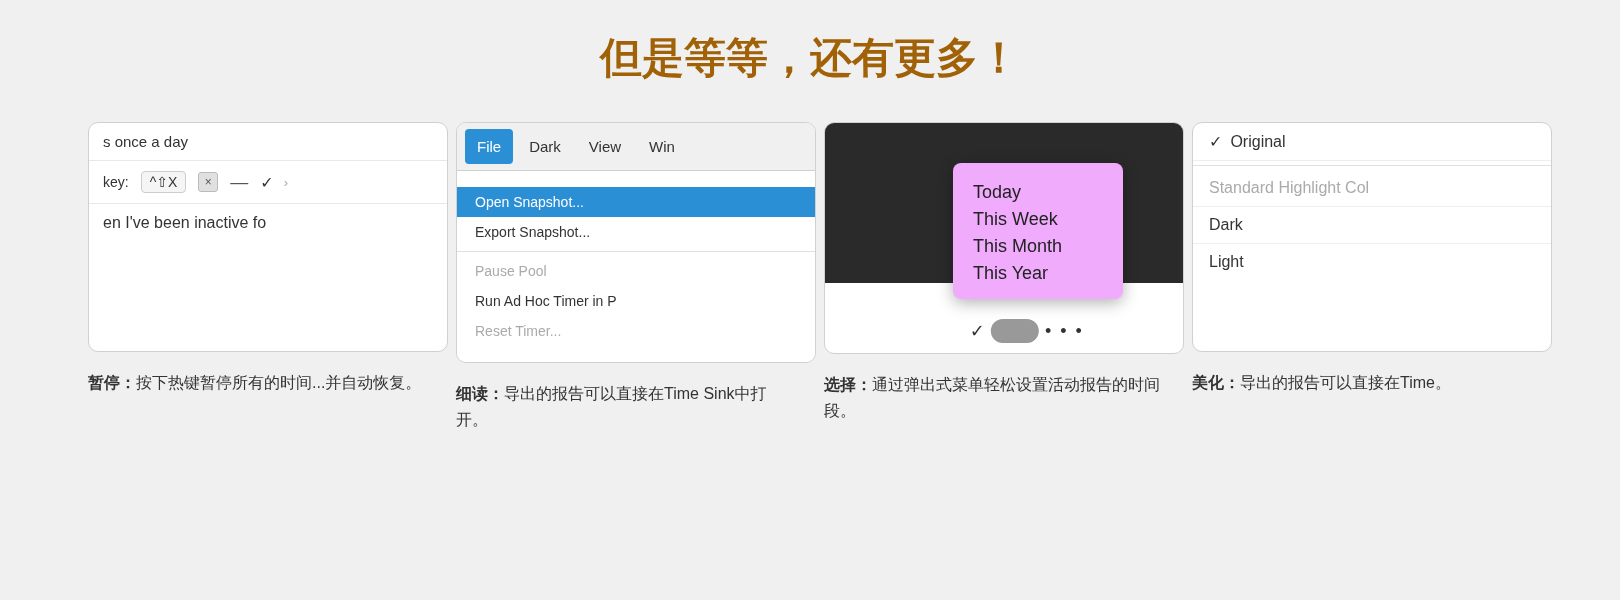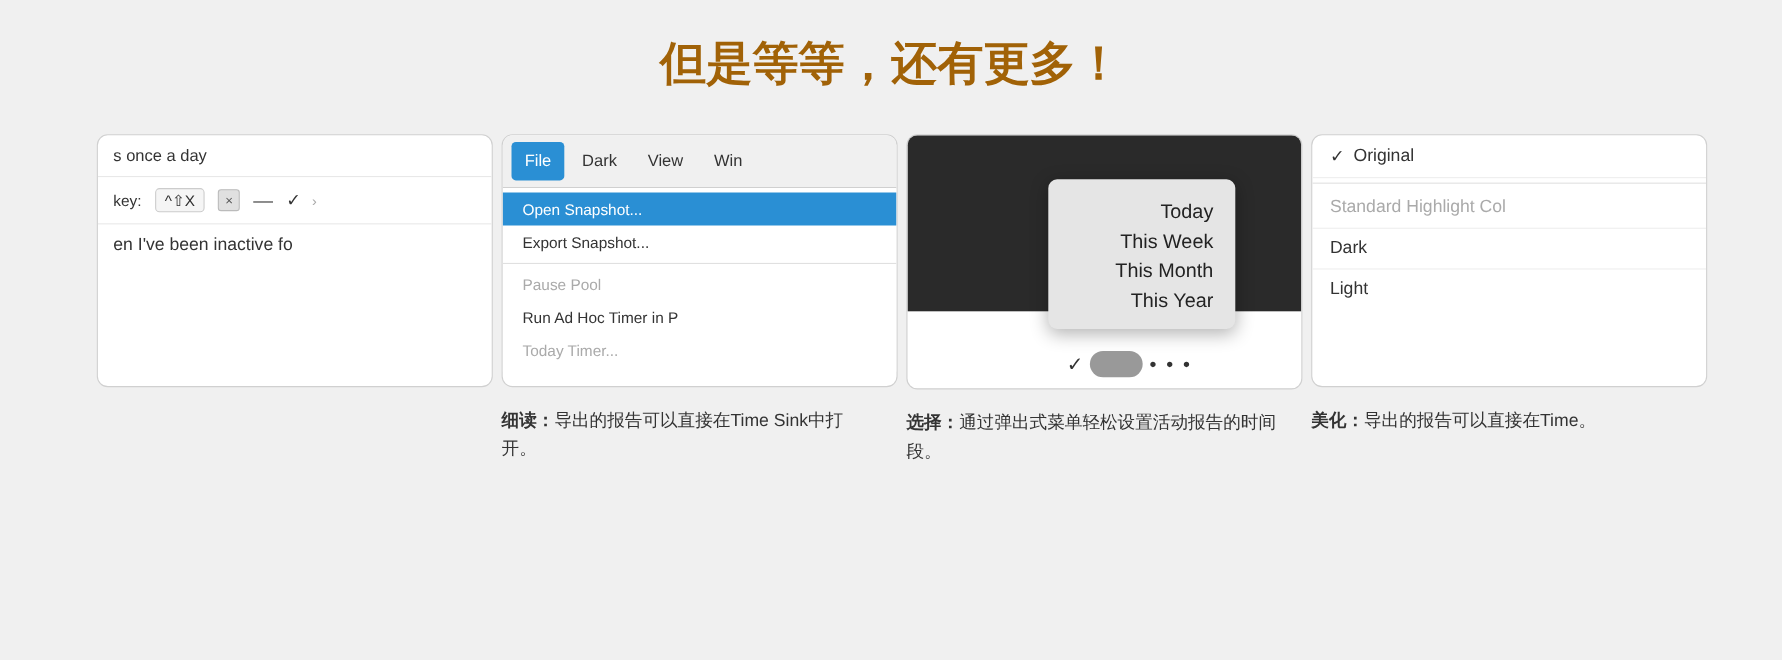--- a/index.html
+++ b/index.html
@@ -129,21 +129,21 @@
       background: transparent;
       border: none;
       cursor: pointer;
     }
     .menu-item-btn.active {
       background: #2a8fd4;
       color: white;
     }
     .menu-dropdown {
       background: white;
-      padding: 4px 0;
+      padding: 16px 0;
     }
     .menu-option {
       padding: 7px 18px;
       font-size: 14px;
       color: #333;
       cursor: pointer;
     }
     .menu-option.highlighted {
       background: #2a8fd4;
       color: white;
@@ -168,26 +168,25 @@
       position: absolute;
       top: 0; left: 0; right: 0;
       height: 160px;
       background: #2a2a2a;
     }
     .card3-popup {
       position: absolute;
       top: 40px;
       left: 50%;
       transform: translateX(-30%);
-      background: #e5e5e5;
+      background: #f0abfc;
       border-radius: 8px;
       box-shadow: 0 4px 16px rgba(0,0,0,0.3);
       padding: 16px 20px 12px;
       min-width: 170px;
-      text-align: right;
     }
     .date-option {
       font-size: 18px;
       color: #222;
       padding: 3px 0;
       font-weight: 400;
     }
     .card3-bottom {
       position: absolute;
       bottom: 10px;
@@ -266,38 +265,41 @@
           <span class="key-combo">^⇧X</span>
           <span class="key-x-btn">×</span>
           <span style="color:#555;font-size:18px;margin-left:4px;">—</span>
           <span class="key-check-btn">✓</span>
           <span style="font-size:13px;color:#aaa;margin-left:2px;">›</span>
         </div>
         <div class="card1-bottom-row">en I've been inactive fo</div>
         <div style="height:40px;"></div>
       </div>
     </div>
+    <div class="card-caption">
+      <strong>暂停：</strong><span>按下热键暂停所有的时间...并自动恢复。</span>
+    </div>
   </div>
 
   <div class="card-container">
     <div class="card">
       <div class="card2-content">
         <div class="menu-bar">
           <button class="menu-item-btn active">File</button>
           <button class="menu-item-btn">Dark</button>
           <button class="menu-item-btn">View</button>
           <button class="menu-item-btn">Win</button>
         </div>
         <div class="menu-dropdown">
           <div class="menu-option highlighted">Open Snapshot...</div>
           <div class="menu-option">Export Snapshot...</div>
           <div class="menu-divider"></div>
           <div class="menu-option disabled">Pause Pool</div>
           <div class="menu-option">Run Ad Hoc Timer in P</div>
-          <div class="menu-option disabled">Today Timer...</div>
+          <div class="menu-option disabled">Reset Timer...</div>
         </div>
       </div>
     </div>
     <div class="card-caption">
       <strong>细读：</strong><span>导出的报告可以直接在Time Sink中打开。</span>
     </div>
   </div>
 
   <div class="card-container">
     <div class="card">

